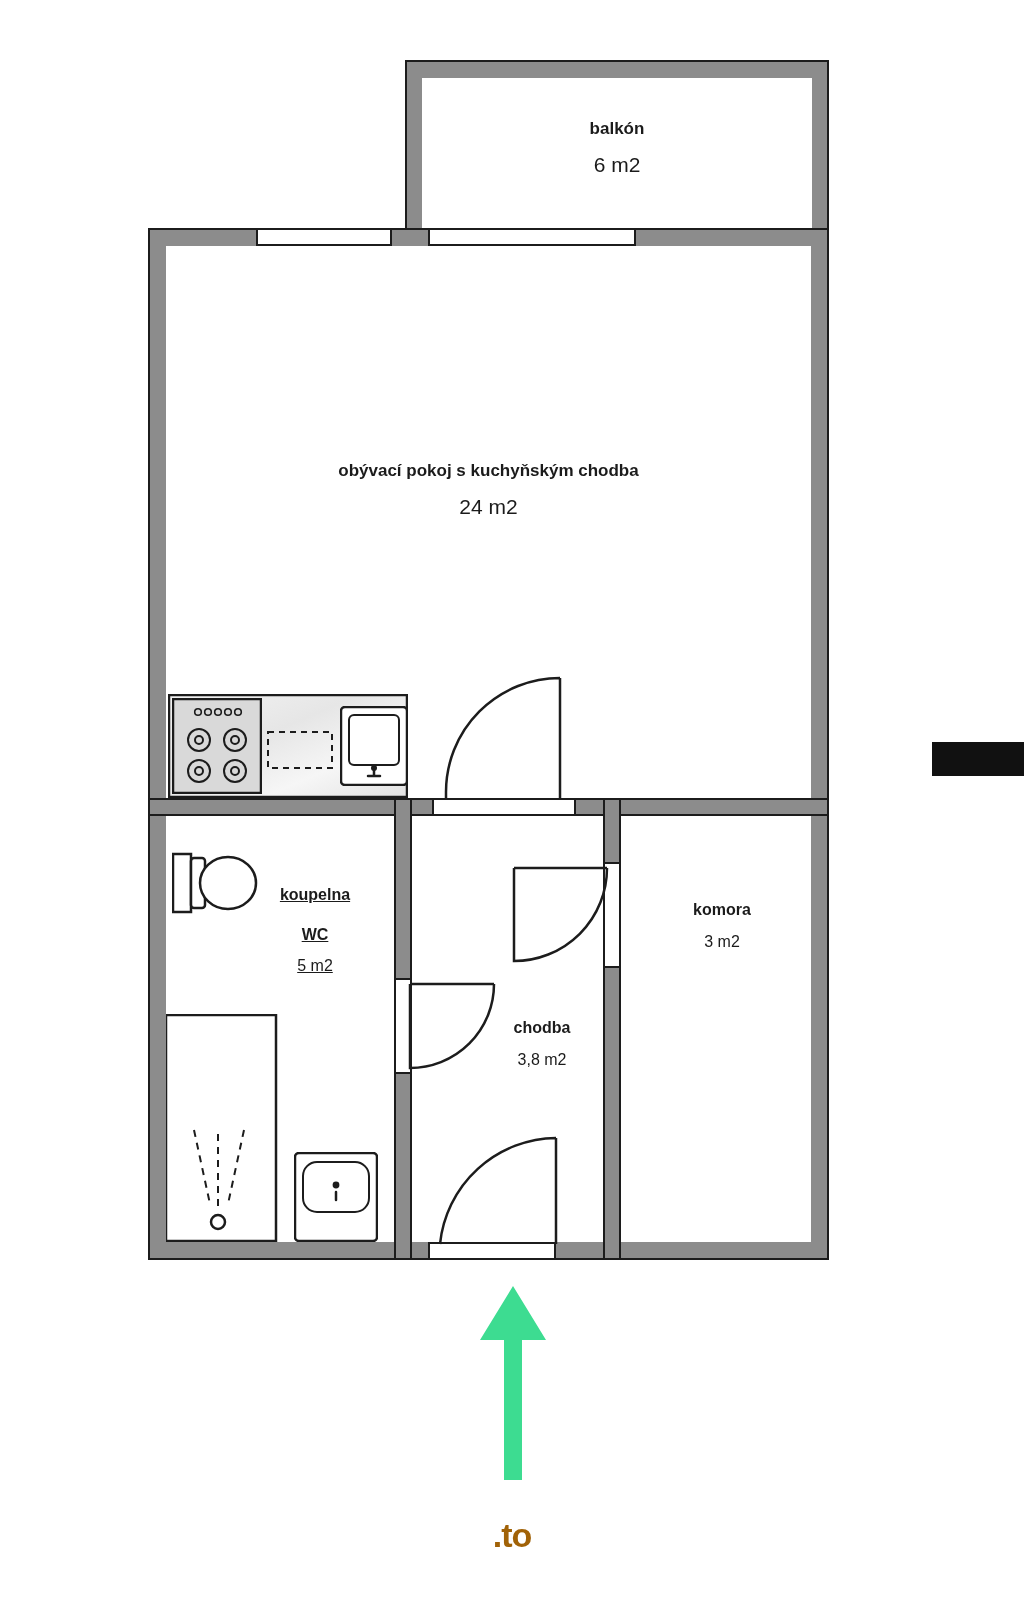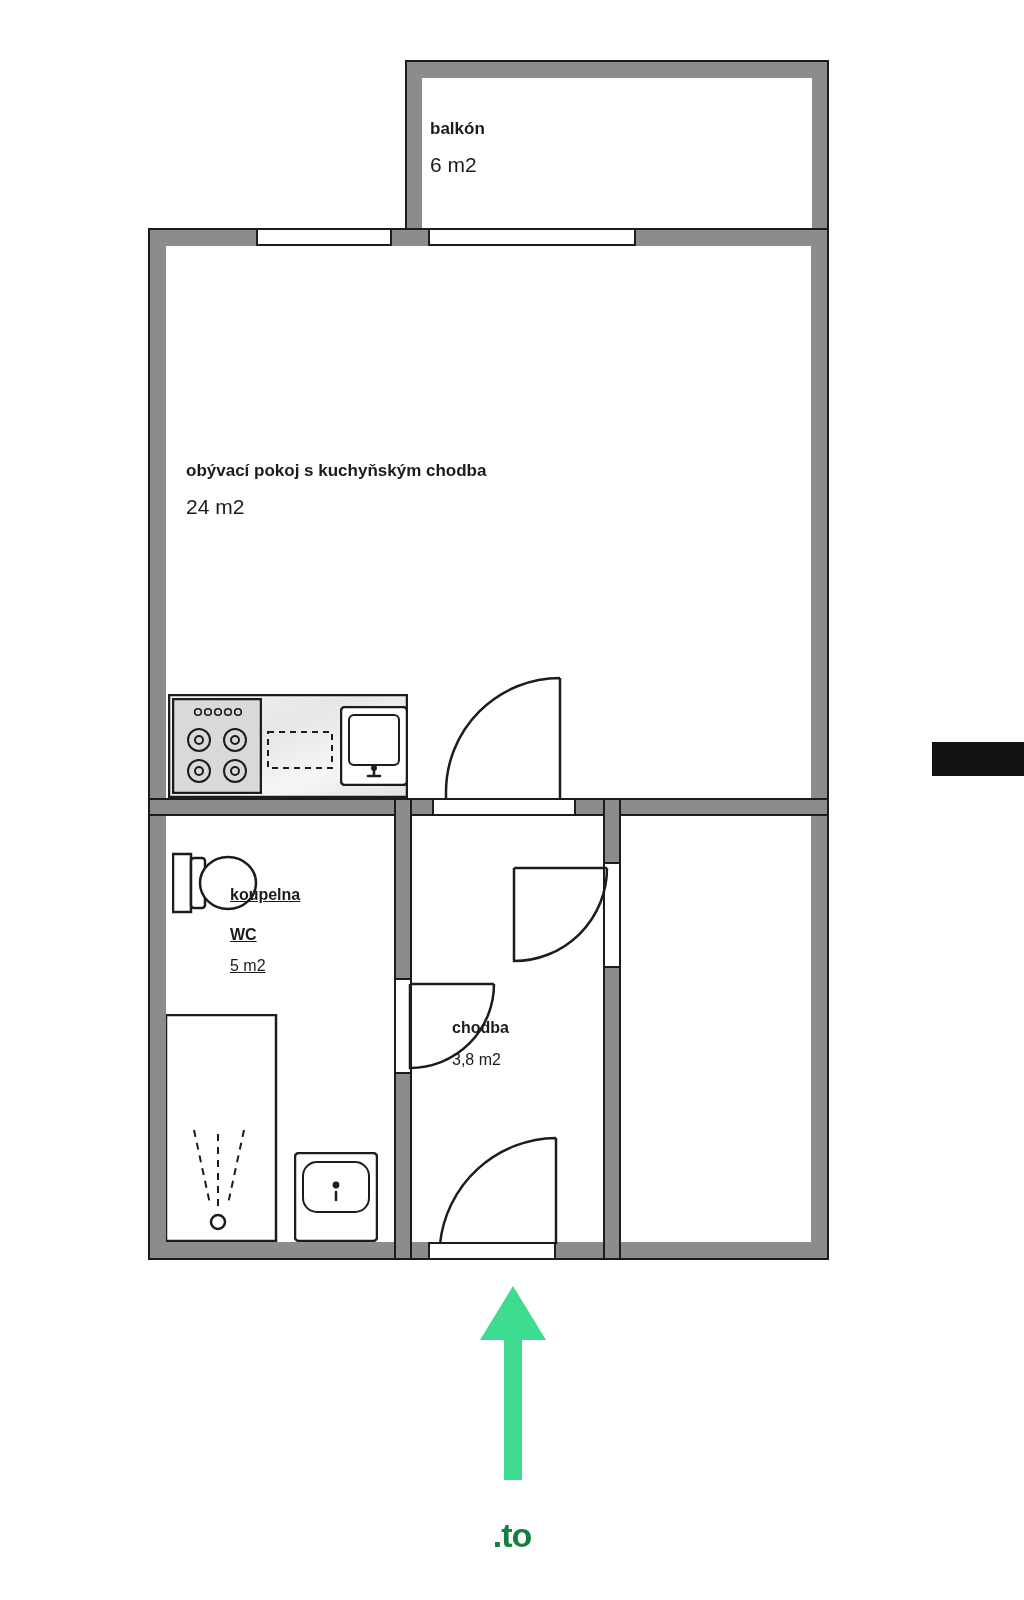--- a/index.html
+++ b/index.html
@@ -36,20 +36,21 @@
   .opening {
     position: absolute;
     background: #ffffff;
     border: 2px solid #1c1c1c;
     box-sizing: border-box;
   }
 
   
   .label {
     position: absolute;
+    text-align: center;
     color: #1b1b1b;
     line-height: 1.35;
     white-space: nowrap;
   }
   .label .name {
     font-weight: bold;
     font-size: 17px;
     display: block;
   }
   .label .area {
@@ -81,21 +82,21 @@
   }
 
   
   .footer-logo {
     position: absolute;
     left: 0;
     width: 1024px;
     text-align: center;
     font-size: 34px;
     font-weight: bold;
-    color: #15803d;
+    color: #a16207;
     letter-spacing: -1px;
   }
 </style>
 </head>
 <body>
 
 <div class="stage">
 
   <div class="wall" style="left:405px; top:60px; width:424px; height:185px;"></div>
   <div class="room-fill" style="left:422px; top:78px; width:390px; height:150px;"></div>
@@ -244,20 +245,24 @@
     <span class="name">koupelna</span>
     <span class="name" style="margin-top:18px;">WC</span>
     <span class="area">5 m2</span>
   </div>
 
   <div class="label small" style="left:452px; top:1017px; width:180px;">
     <span class="name">chodba</span>
     <span class="area">3,8 m2</span>
   </div>
 
+  <div class="label small" style="left:632px; top:899px; width:180px;">
+    <span class="name">komora</span>
+    <span class="area">3 m2</span>
+  </div>
 
   <div class="entry-arrow" style="left:460px; top:1282px; width:106px; height:200px;">
     <svg width="106" height="200" viewBox="0 0 106 200">
       <path d="M53,4 L86,58 L62,58 L62,198 L44,198 L44,58 L20,58 Z" fill="#3ddc91"></path>
     </svg>
   </div>
 
   <div class="edge-marker" style="left:932px; top:742px; width:92px; height:34px;"></div>
 
   <div class="footer-logo" style="top:1516px;">.to</div>

